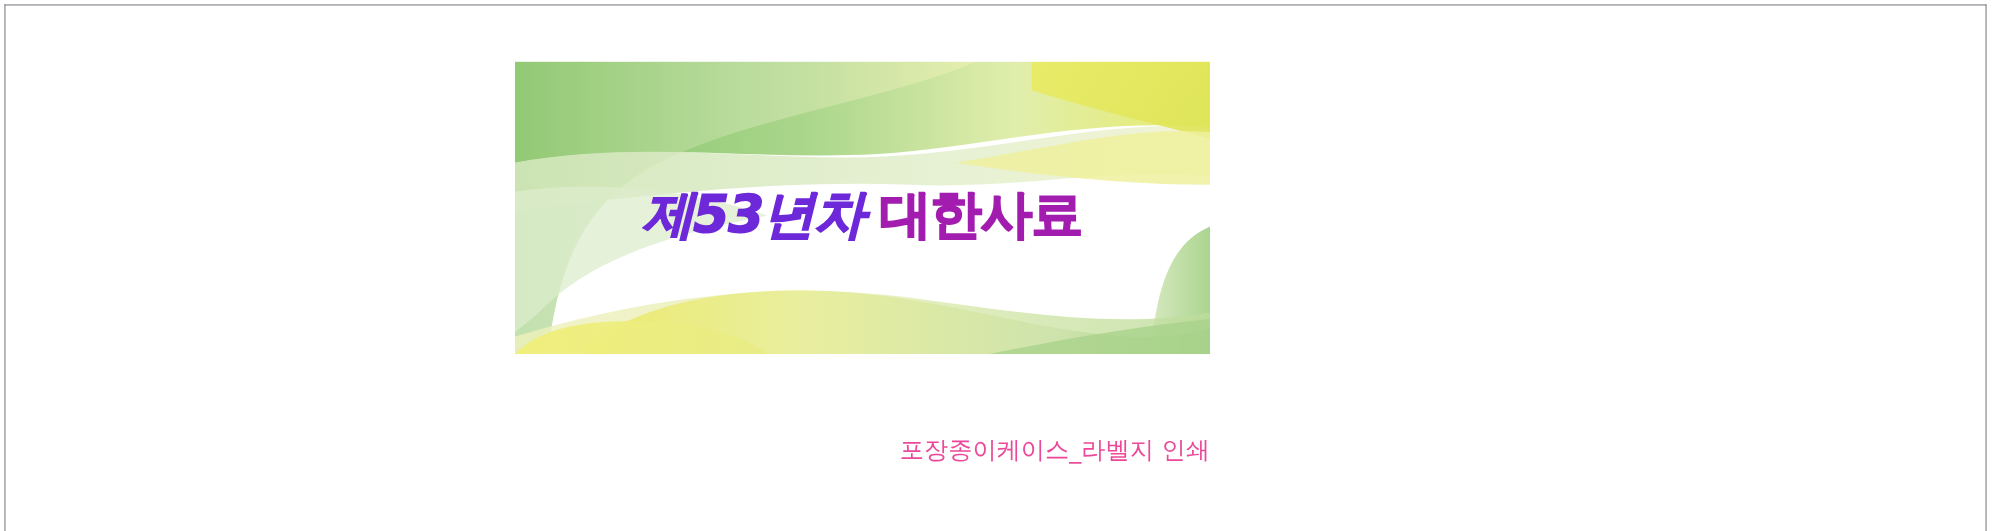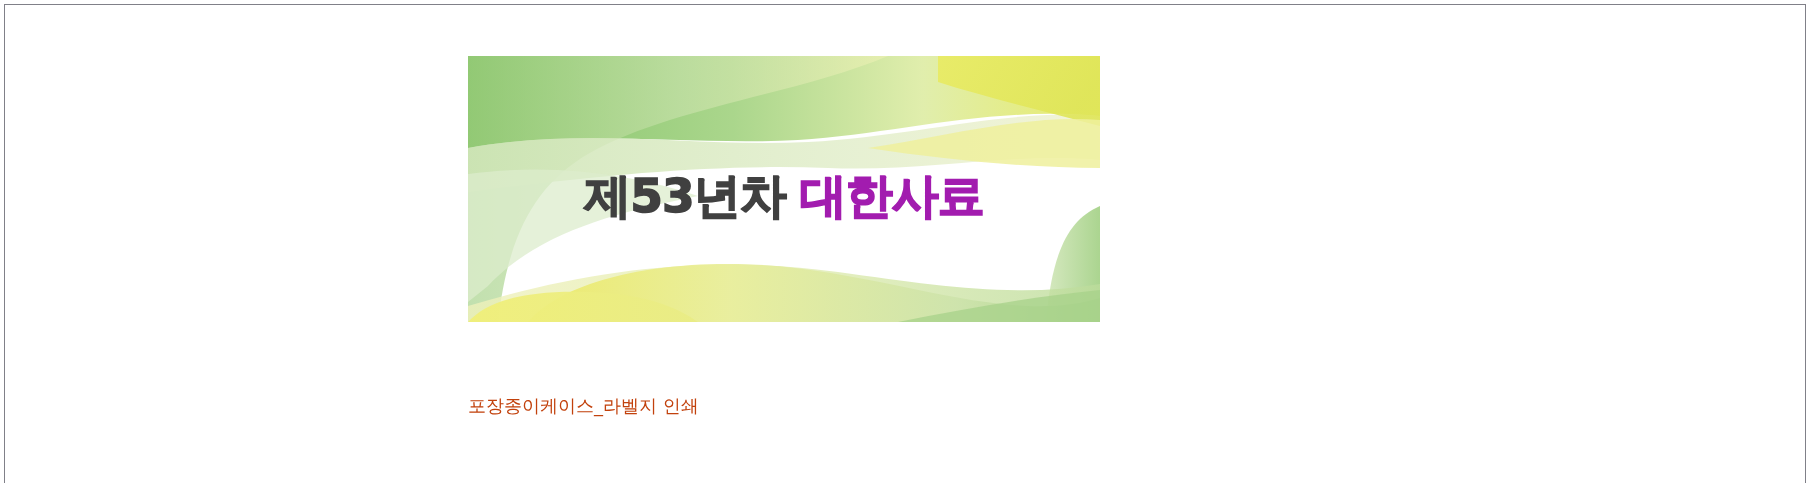--- a/index.html
+++ b/index.html
@@ -91,34 +91,34 @@
   }
   .headline-line.line2 {
     font-size: 51px;
     letter-spacing: -1px;
   }
   .hl-seg {
     font-weight: 700;
     font-family: "DejaVu Sans", "Liberation Sans", sans-serif;
     -webkit-text-stroke: 1.5px currentColor;
   }
-  .seg-blue   { color: #404040; }
+  .seg-blue   { color: #6d28d9; font-style: italic; }
   .seg-green  { color: #a21caf; }
   .seg-orange { color: #f2592a; }
   .hl-gap { width: 14px; display: inline-block; }
 
   
   #caption {
     position: absolute;
     left: 0;
     top: 338px;
     width: 632px;
-    text-align: left;
-    font-size: 18px;
-    color: #c2410c;
+    text-align: right;
+    font-size: 22px;
+    color: #ec4899;
     font-family: "DejaVu Sans", "Liberation Sans", sans-serif;
     letter-spacing: 0px;
     white-space: nowrap;
   }
 </style>
 </head>
 <body>
 
 <div id="page">
 

